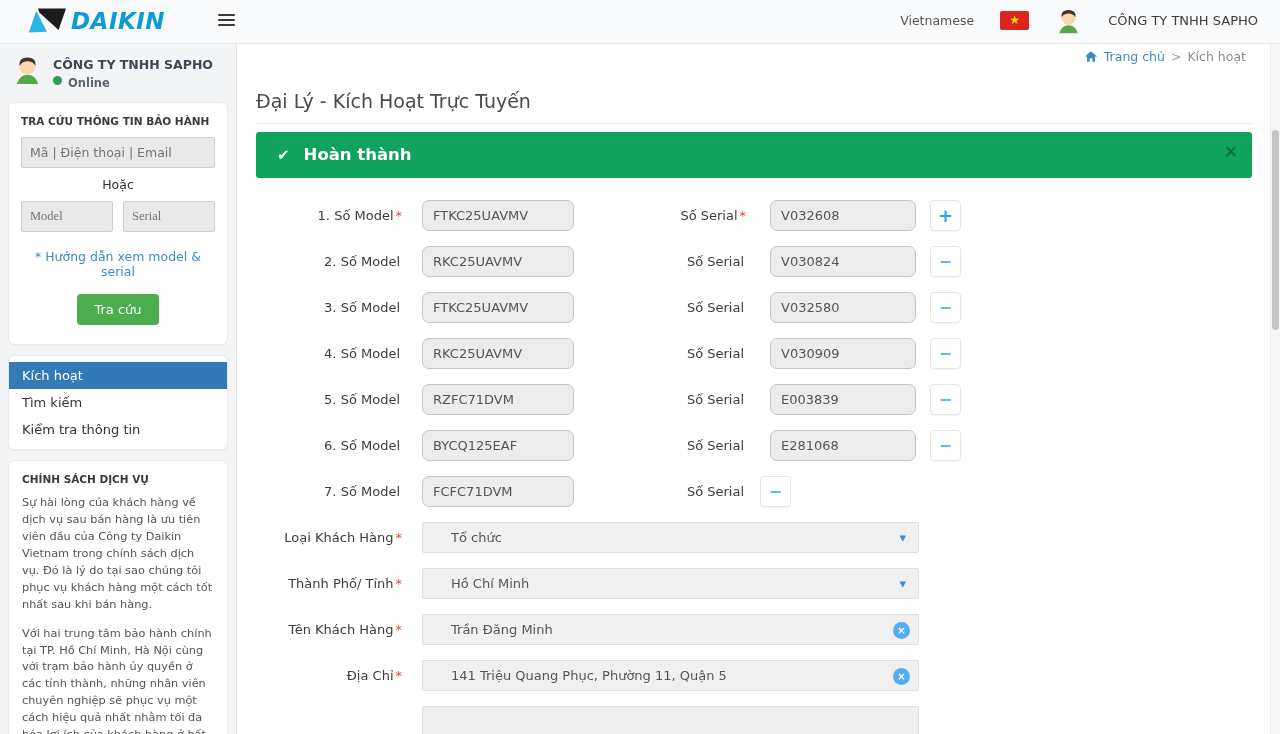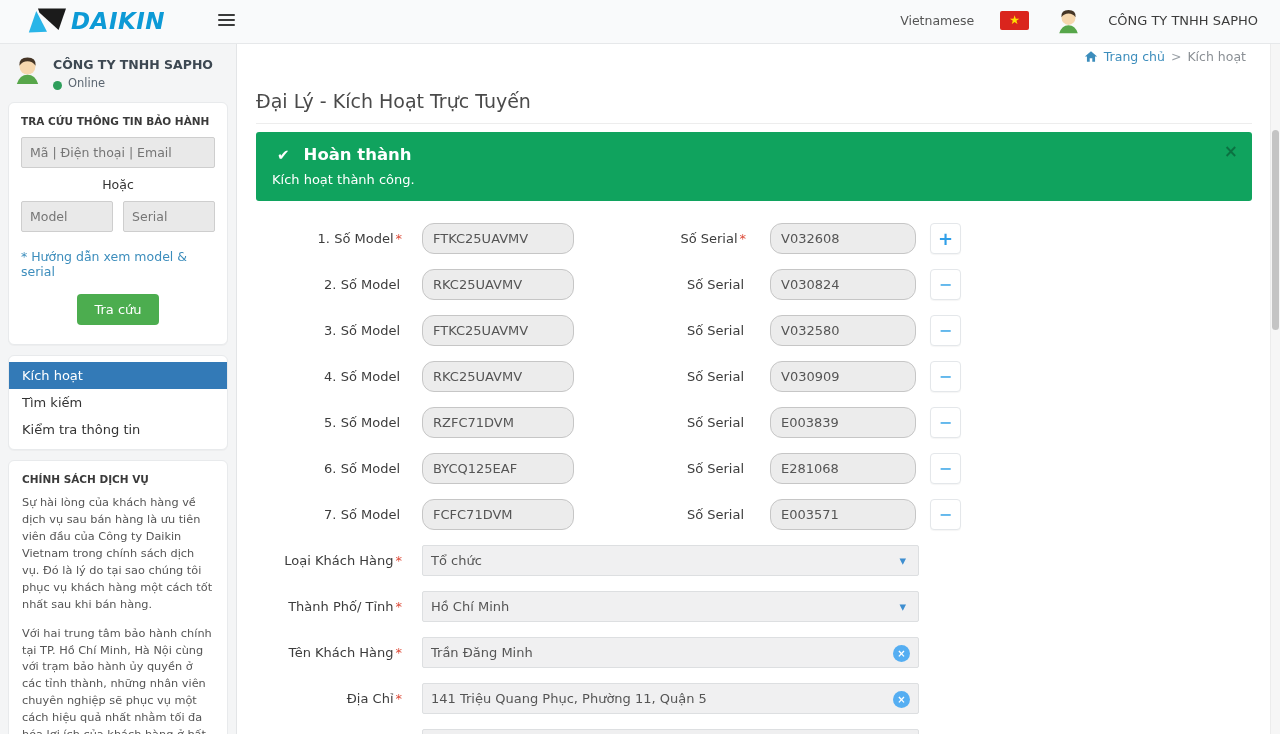--- a/index.html
+++ b/index.html
@@ -20,33 +20,33 @@
     align-items:center; justify-content:center; color:#ffde00; font-size:12px; line-height:1; cursor:pointer; }
   .avatar-sm { width:27px; height:27px; }
   .header-user-name { font-size:13px; color:#3c3c3c; cursor:pointer; }
 
   
   .sidebar { position:absolute; left:0; top:44px; bottom:0; width:237px; background:#f4f5f6;
     border-right:1px solid #e3e5e7; overflow:hidden; }
   .user-panel { padding:10px 12px 8px; display:flex; gap:10px; }
   .avatar-md { width:31px; height:31px; flex:none; }
   .user-name { font-size:12.5px; font-weight:bold; color:#3d4852; padding-top:3px; }
-  .user-status { font-size:11.5px; color:#5a6570; margin-top:4px; display:flex; align-items:flex-end; }
+  .user-status { font-size:11.5px; color:#5a6570; margin-top:4px; display:flex; align-items:flex-start;font-weight:bold; }
   .dot { width:9px; height:9px; border-radius:50%; background:#2e9e5b; display:inline-block; margin-right:6px; }
   .card { background:#fff; border:1px solid #e8eaec; border-radius:6px; margin:4px 8px 10px;
     box-shadow:0 1px 1px rgba(0,0,0,.03); }
   .search-card { padding:12px 12px 12px; }
   .side-title { font-size:10.5px; font-weight:bold; color:#3a3a3a; margin-bottom:10px; }
   .side-input { width:100%; height:31px; background:#e9e9e9; border:1px solid #cecece; border-radius:2px;
     padding:0 8px; font-size:12.5px; color:#555; font-family:inherit; }
   .side-input::placeholder { color:#757575; opacity:1; }
   .hoac { text-align:center; font-size:12.5px; color:#333; margin:9px 0; }
-  .duo { display:flex; gap:10px; }
+  .duo { display:flex; gap:10px;font-family:Liberation Serif, serif; }
   .duo input { flex:1; min-width:0; }
-  .guide-link { display:block; color:#3c8dbc; font-size:12.5px; margin-top:17px;
+  .guide-link { display:block; text-align:center; color:#3c8dbc; font-size:12.5px; margin-top:17px;
     text-decoration:none; cursor:pointer; }
   .tra-cuu-btn { display:block; margin:15px auto 7px; background:#4cad4f; color:#fff; border:none;
     border-radius:4px; padding:8px 17px; font-size:13px; font-family:inherit; cursor:pointer; }
   .menu-card { padding:6px 0; overflow:hidden; }
   .menu-item { padding:6px 13px; font-size:13px; color:#333; cursor:pointer; }
   .menu-item.active { background:#337ab7; color:#fff; }
   .policy-card { padding:12px 13px 14px; }
   .policy-title { font-size:10.5px; font-weight:bold; color:#3a3a3a; margin-bottom:10px; }
   .policy-card p { font-size:11.3px; color:#555; line-height:1.5; margin-bottom:12px; }
 
@@ -65,34 +65,34 @@
   .alert-title { font-size:16.5px; font-weight:bold; display:flex; align-items:center; }
   .alert-check { font-size:15px; margin:0 14px 0 5px; }
   .alert-msg { font-size:13px; margin-top:8px; }
   .alert-close { position:absolute; top:11px; right:14px; font-size:17px; font-weight:bold;
     color:rgba(0,0,0,.30); cursor:pointer; line-height:1; }
 
   .form { margin-top:22px; }
   .frow { display:flex; align-items:center; margin-bottom:15px; height:31px; }
   .flabel { width:146px; text-align:right; font-size:13px; color:#3c3c3c; flex:none; }
   .mark { color:#dd4b39; margin-left:2px; }
-  .inp { height:31px; background:#ececec; border:1px solid #c6c6c6; border-radius:12px;
+  .inp { height:31px; background:#ececec; border:1px solid #c6c6c6; border-radius:7px;
     padding:0 10px; font-size:13px; color:#555; font-family:inherit; }
   .inp-model { width:152px; margin-left:20px; }
   .slabel { width:172px; text-align:right; font-size:13px; color:#3c3c3c; flex:none; }
   .inp-serial { width:146px; margin-left:24px; }
   .act-btn { width:31px; height:31px; margin-left:14px; background:#fff; border:1px solid #e4e7ea;
     border-radius:4px; display:flex; align-items:center; justify-content:center; cursor:pointer;
     font-weight:bold; box-shadow:0 1px 1px rgba(0,0,0,.04); }
   .act-btn.add { color:#2f9fe8; font-size:18px; }
   .act-btn.remove { color:#5cb5ec; font-size:16px; }
 
   .wide-control { position:relative; width:497px; height:31px; margin-left:20px;
     background:#f0f0f1; border:1px solid #dddfe1; border-radius:2px;
-    display:flex; align-items:center; padding:0 8px; font-size:13px; color:#555; cursor:pointer; }
+    display:flex; align-items:center; padding:0 28px; font-size:13px; color:#555; cursor:pointer; }
   .caret { position:absolute; right:12px; top:7px; color:#3e8ed0; font-size:13px; }
   .clear-ic { position:absolute; right:8px; top:7px; width:17px; height:17px; border-radius:50%;
     background:#55aef2; color:#fff; font-size:10px; font-weight:bold; display:flex;
     align-items:center; justify-content:center; cursor:pointer; line-height:1; }
   .partial-row .wide-control { background:#efeff0; }
 
   
   .scrollbar { position:absolute; right:0; top:44px; bottom:0; width:10px; background:#f6f6f6;
     border-left:1px solid #ececec; z-index:20; }
   .scroll-thumb { position:absolute; left:1px; right:1px; top:86px; height:200px;
@@ -181,21 +181,20 @@
   </div>
 
   <div class="main-inner">
     <div class="page-title">Đại Lý - Kích Hoạt Trực Tuyến</div>
 
     <div class="alert-success">
       <div class="alert-title">
         <span class="alert-check">✔</span>
         <span>Hoàn thành</span>
       </div>
-      <div class="alert-msg">Kích hoạt thành công.</div>
       <span class="alert-close">×</span>
     </div>
 
     <div class="form">
 
       <div class="frow">
         <span class="flabel"><span>1.  Số Model</span><span class="mark">*</span></span>
         <input class="inp inp-model" value="FTKC25UAVMV" style="">
         <span class="slabel"><span>Số Serial</span><span class="mark">*</span></span>
         <input class="inp inp-serial" value="V032608" style="">
@@ -251,21 +250,20 @@
         <input class="inp inp-serial" value="E281068" style="">
         <span class="act-btn remove">
             <span>−</span>
           </span>
       </div>
 
       <div class="frow">
         <span class="flabel"><span>7.  Số Model</span><span class="mark"></span></span>
         <input class="inp inp-model" value="FCFC71DVM" style="">
         <span class="slabel"><span>Số Serial</span><span class="mark"></span></span>
-        <input class="inp inp-serial" value="E003571" style="">
         <span class="act-btn remove">
             <span>−</span>
           </span>
       </div>
 
       <div class="frow">
         <span class="flabel"><span>Loại Khách Hàng</span><span class="mark">*</span></span>
         <div class="wide-control">
           <span>Tổ chức</span>
           <span class="caret">▾</span>

